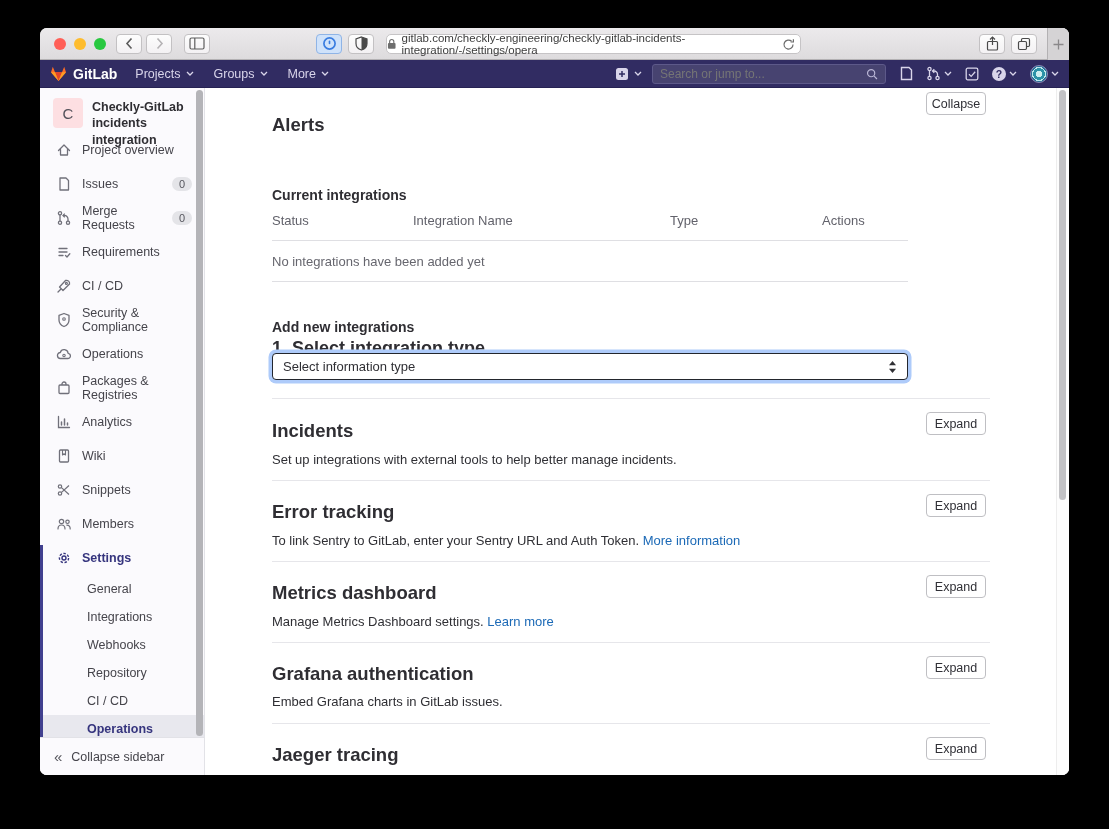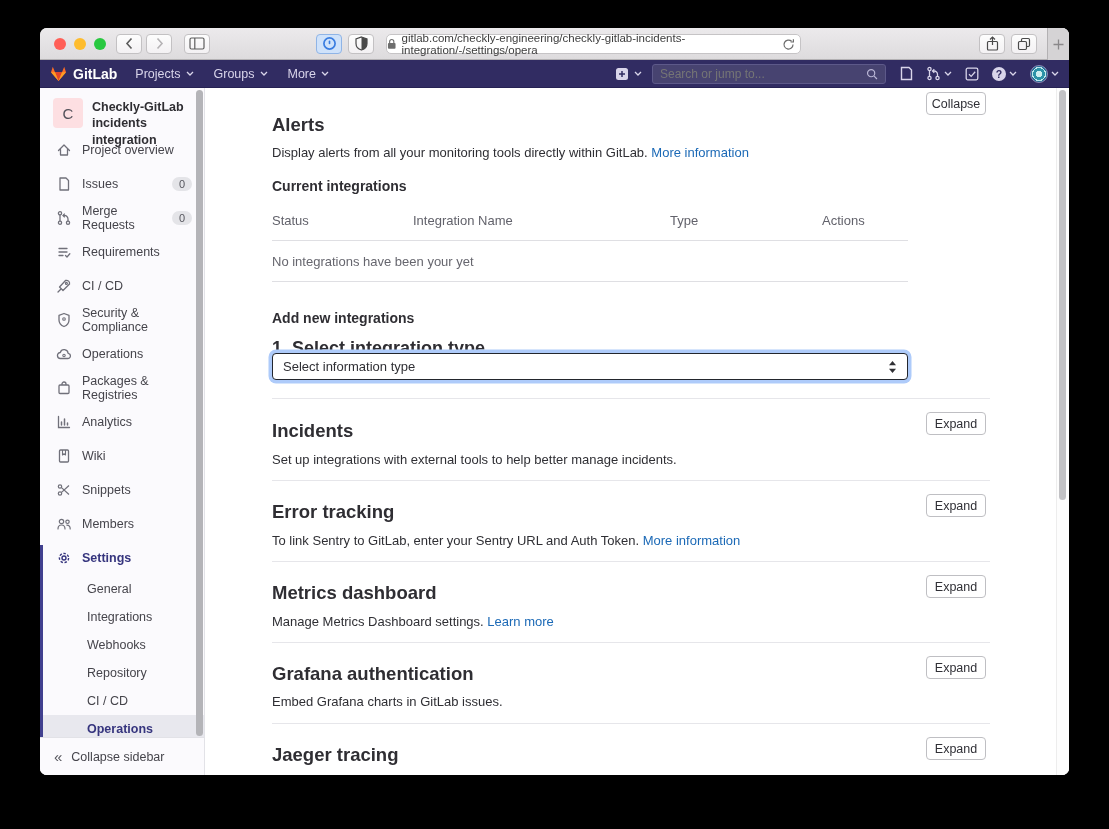--- a/index.html
+++ b/index.html
@@ -68,21 +68,21 @@
   .collapse-row { position:absolute; left:0; right:0; bottom:0; height:38px; border-top:1px solid #e2e2e7;
     background:#fbfafd; display:flex; align-items:center; gap:9px; padding-left:14px;
     font-size:12.5px; color:#45444b; cursor:pointer; }
   .laquo { font-size:15px; color:#57575e; }
   .side-scroll { position:absolute; right:1px; top:2px; width:7px; height:646px; background:#b4b4b8;
     border-radius:4px; }
 
   .content { position:relative; flex:1; background:#fff; overflow:hidden; }
   .cx { position:absolute; left:67px; }
   .h-main { font-size:18.5px; font-weight:bold; color:#2f2e33; }
-  .h-sub { font-size:14px; font-weight:bold; color:#2f2e33; }
+  .h-sub { font-size:14px; font-weight:bold; color:#2f2e33;margin-top:9px; }
   .desc { font-size:13px; color:#2f2f34; }
   .desc a { color:#1b69b6; text-decoration:none; cursor:pointer; }
   .gl-btn { position:absolute; width:60px; height:23px; background:#fff; border:1px solid #bfbfc3;
     border-radius:4px; font-size:12.5px; color:#303036; display:flex; align-items:center;
     justify-content:center; cursor:pointer; font-family:"Liberation Sans", sans-serif; }
   .gl-btn.btnpos { left:721px; }
   .hline { position:absolute; height:1px; background:#e6e6ea; width:718px; }
   .tline { position:absolute; height:1px; background:#dfdfe3; width:636px; }
   .thead { position:absolute; font-size:13px; color:#62626b; }
   .empty-row { font-size:13px; color:#66666e; }
@@ -423,32 +423,28 @@
         <span class="laquo">«</span>
         <span>Collapse sidebar</span>
       </div>
       <div class="side-scroll"></div>
     </div>
 
     <div class="content">
 
       <button class="gl-btn btnpos" style="top:4px">Collapse</button>
       <h1 class="cx h-main" style="top:26px">Alerts</h1>
-      <p class="cx desc" style="top:57px">
-        <span>Display alerts from all your monitoring tools directly within GitLab.</span>
-        <a>More information</a>
-      </p>
 
       <h2 class="cx h-sub" style="top:90px">Current integrations</h2>
       <span class="thead" style="left:67px; top:125px">Status</span>
       <span class="thead" style="left:208px; top:125px">Integration Name</span>
       <span class="thead" style="left:465px; top:125px">Type</span>
       <span class="thead" style="left:617px; top:125px">Actions</span>
       <div class="tline cx" style="top:152px"></div>
-      <span class="cx empty-row" style="top:166px">No integrations have been your yet</span>
+      <span class="cx empty-row" style="top:166px">No integrations have been added yet</span>
       <div class="tline cx" style="top:193px"></div>
 
       <h2 class="cx h-sub" style="top:222px">Add new integrations</h2>
       <span class="cx sel-label" style="top:250px">1. Select integration type</span>
       <div class="gl-select cx" style="top:265px">
         <span>Select information type</span>
         <span class="stepper">
           <svg width="9" height="14" viewBox="0 0 9 14">
               <polygon points="4.5,1 8,5.3 1,5.3" fill="#2f2f34"></polygon>
               <polygon points="4.5,13 8,8.7 1,8.7" fill="#2f2f34"></polygon>

